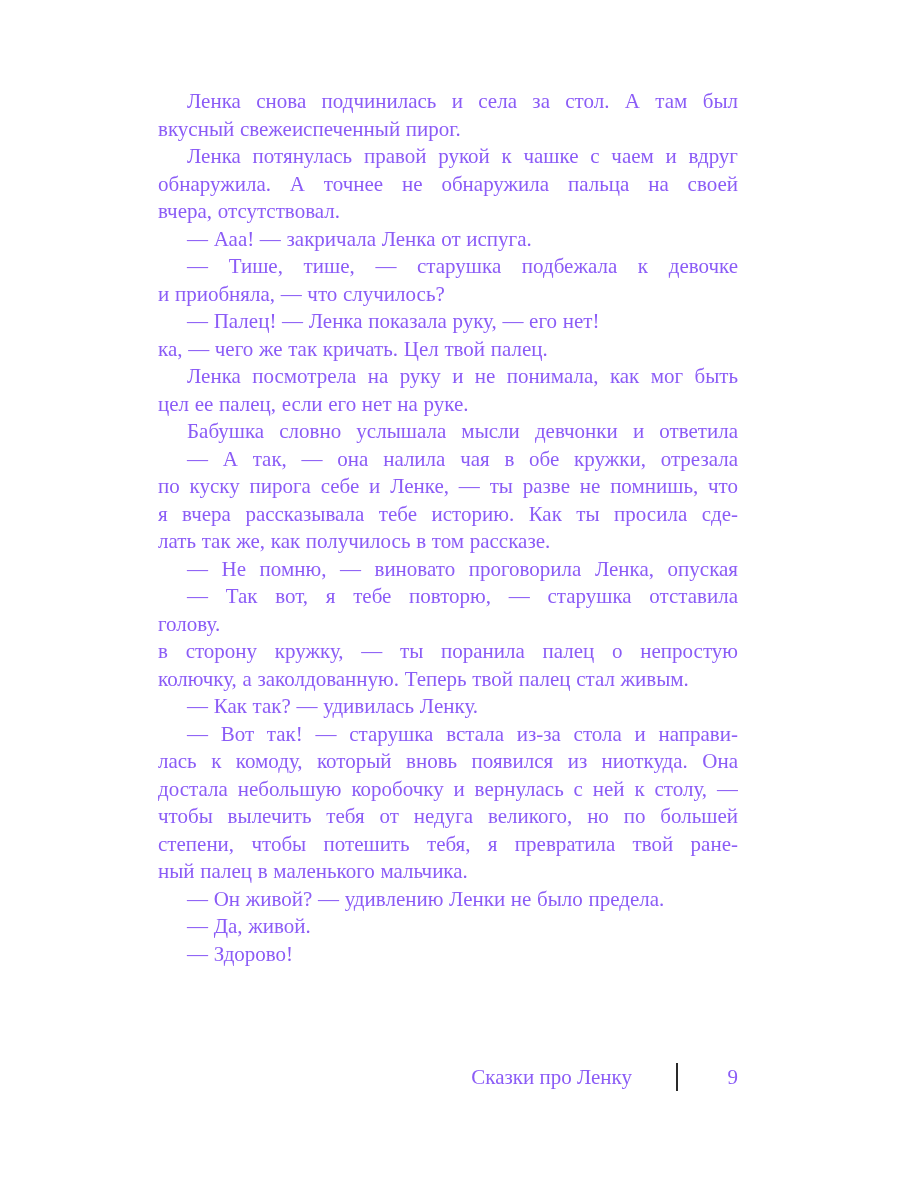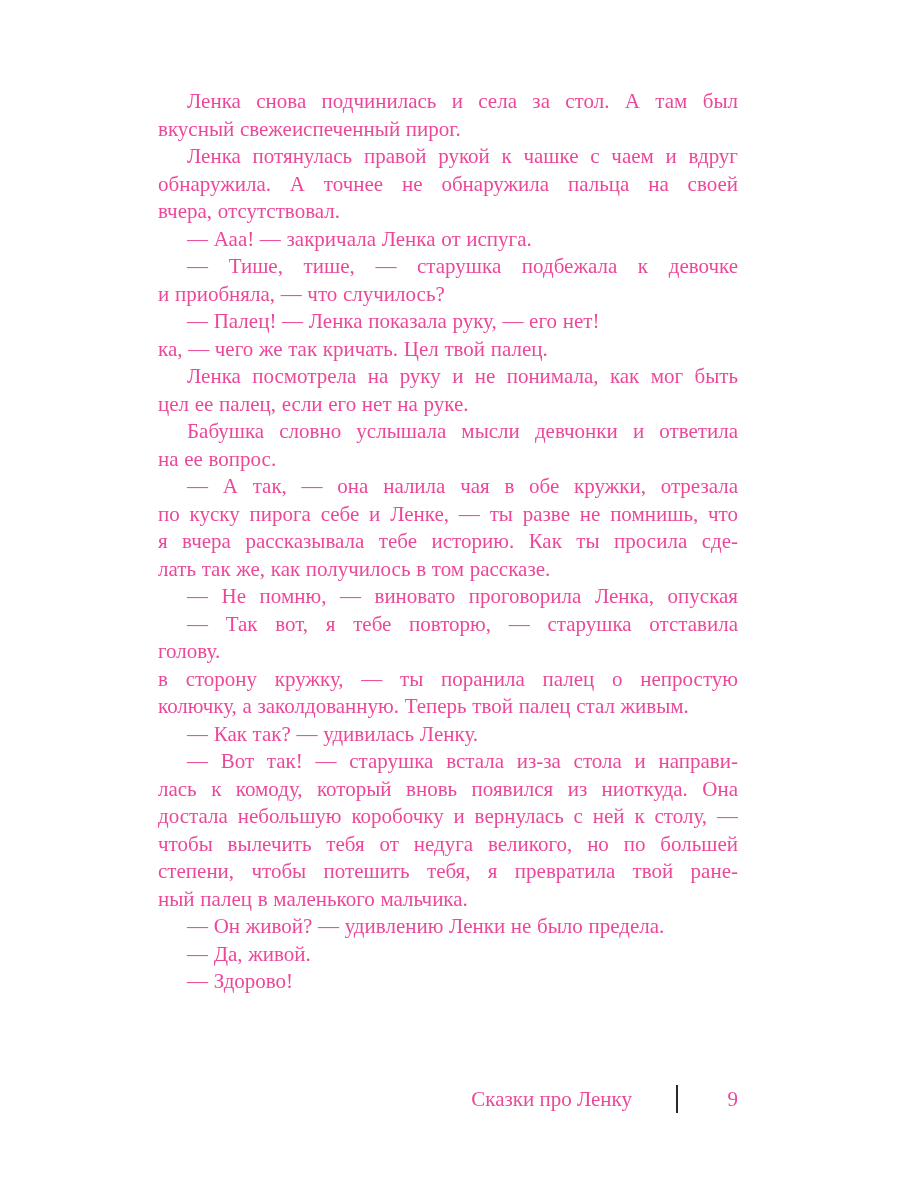--- a/index.html
+++ b/index.html
@@ -7,21 +7,21 @@
     padding: 0;
     background: #ffffff;
   }
   .page {
     position: relative;
     width: 900px;
     height: 1200px;
     background: #ffffff;
     overflow: hidden;
     font-family: "Liberation Serif", "DejaVu Serif", serif;
-    color: #ec4899;
+    color: #8b5cf6;
   }
   .text-block {
     position: absolute;
     left: 158px;
     top: 88px;
     width: 580px;
     font-size: 21px;
   }
   .line {
     height: 27.5px;
@@ -34,21 +34,21 @@
   .line.para-first {
     text-indent: 29px;
   }
   .line.para-last {
     text-align: left;
     text-align-last: left;
   }
   .footer {
     position: absolute;
     left: 158px;
-    top: 1081px;
+    top: 1059px;
     width: 580px;
     height: 36px;
     display: flex;
     align-items: center;
     justify-content: flex-end;
     font-size: 21px;
   }
   .footer-title {
     white-space: nowrap;
   }
@@ -76,21 +76,20 @@
       <div class="line">обнаружила. А точнее не обнаружила пальца на своей</div>
       <div class="line para-last">вчера, отсутствовал.</div>
       <div class="line para-first para-last">— Ааа! — закричала Ленка от испуга.</div>
       <div class="line para-first">— Тише, тише, — старушка подбежала к девочке</div>
       <div class="line para-last">и приобняла, — что случилось?</div>
       <div class="line para-first para-last">— Палец! — Ленка показала руку, — его нет!</div>
       <div class="line para-last">ка, — чего же так кричать. Цел твой палец.</div>
       <div class="line para-first">Ленка посмотрела на руку и не понимала, как мог быть</div>
       <div class="line para-last">цел ее палец, если его нет на руке.</div>
       <div class="line para-first">Бабушка словно услышала мысли девчонки и ответила</div>
-      <div class="line para-last">на ее вопрос.</div>
       <div class="line para-first">— А так, — она налила чая в обе кружки, отрезала</div>
       <div class="line">по куску пирога себе и Ленке, — ты разве не помнишь, что</div>
       <div class="line">я вчера рассказывала тебе историю. Как ты просила сде-</div>
       <div class="line para-last">лать так же, как получилось в том рассказе.</div>
       <div class="line para-first">— Не помню, — виновато проговорила Ленка, опуская</div>
       <div class="line para-first">— Так вот, я тебе повторю, — старушка отставила</div>
       <div class="line para-last">голову.</div>
       <div class="line">в сторону кружку, — ты поранила палец о непростую</div>
       <div class="line para-last">колючку, а заколдованную. Теперь твой палец стал живым.</div>
       <div class="line para-first para-last">— Как так? — удивилась Ленку.</div>

